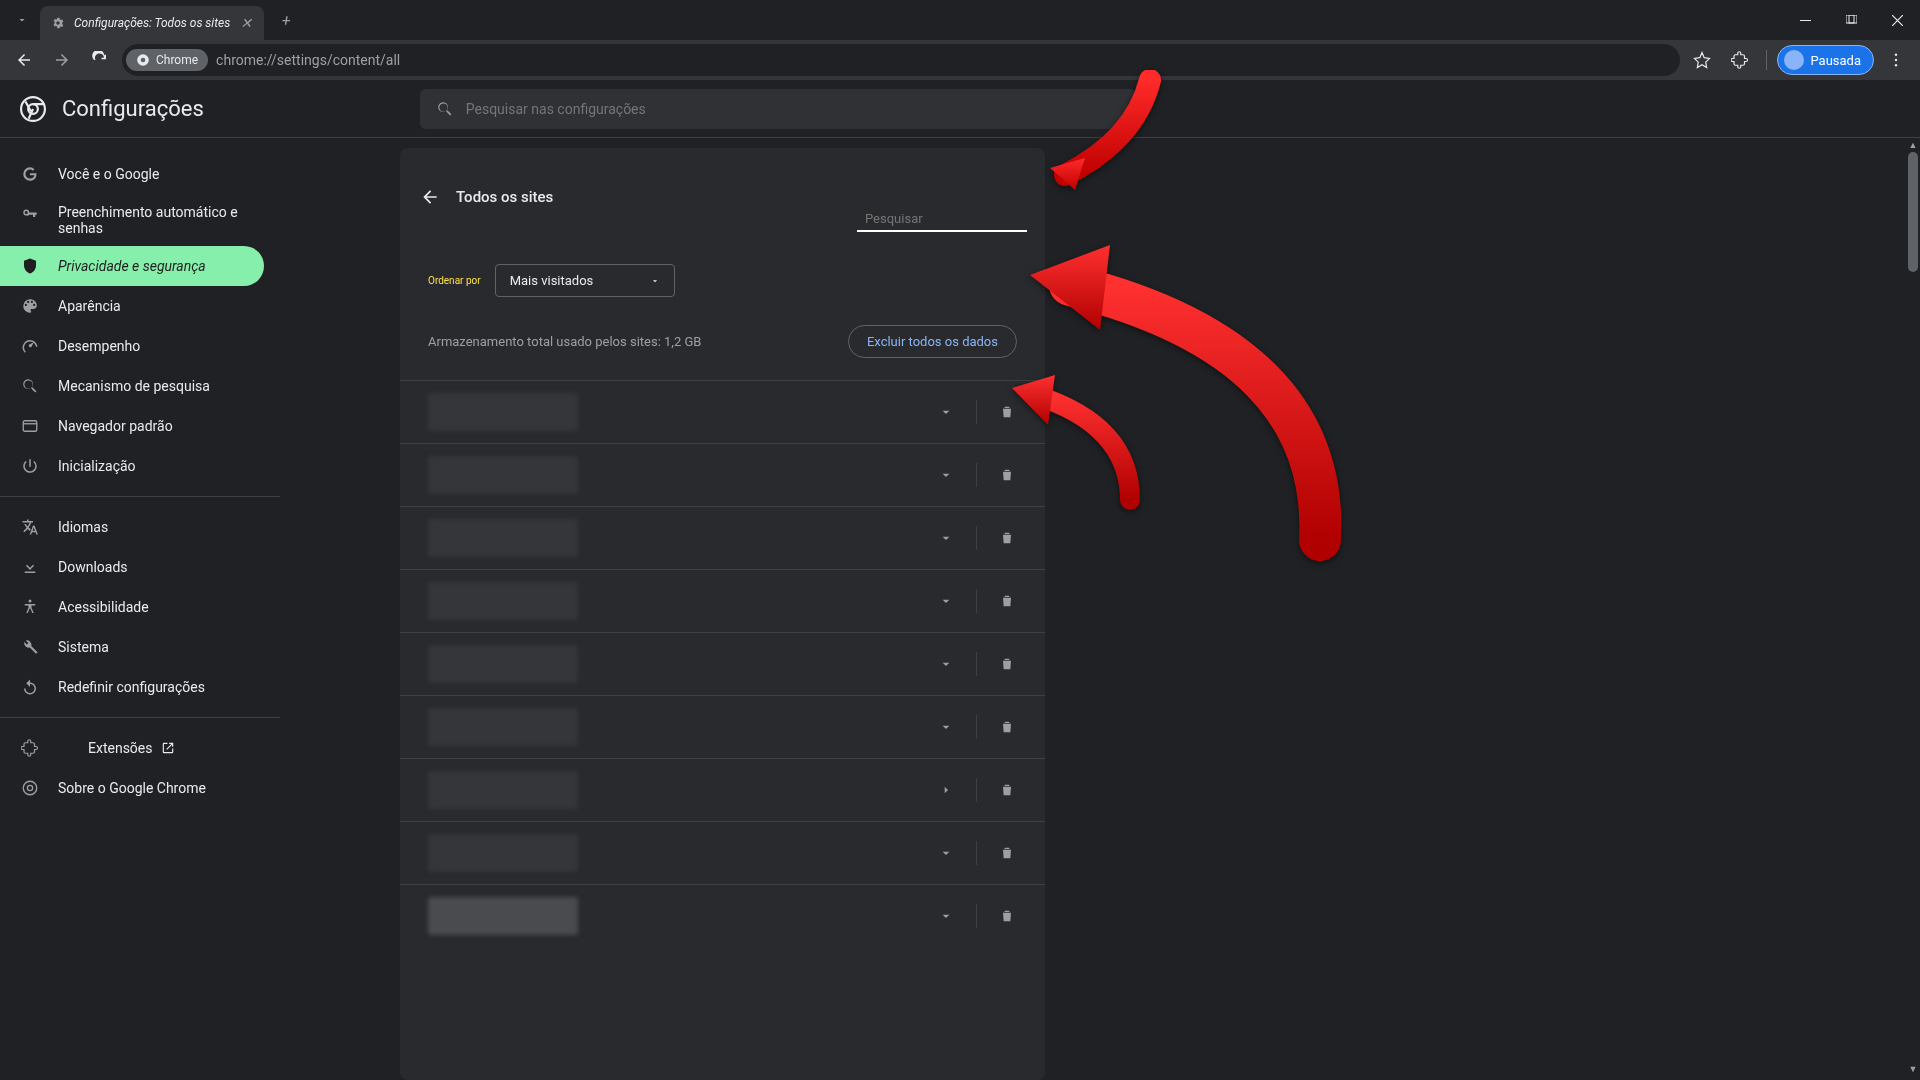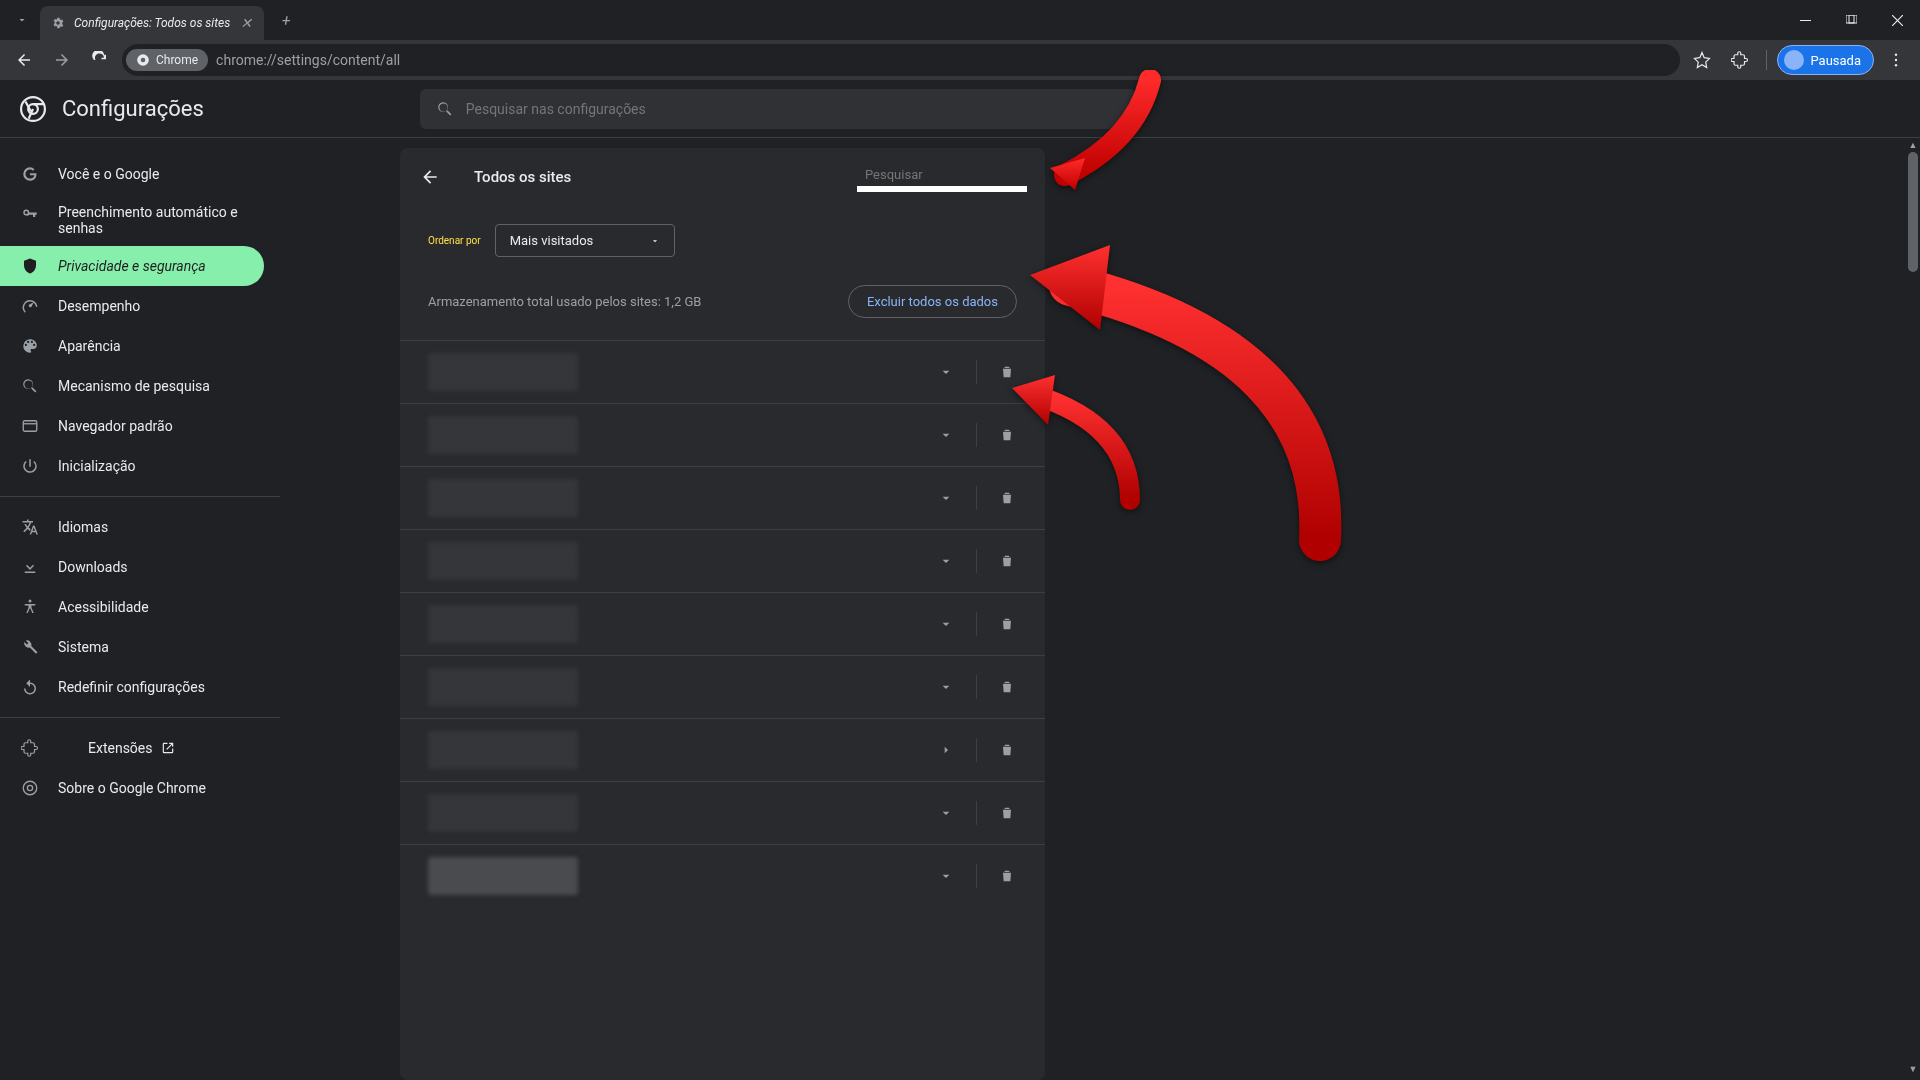--- a/index.html
+++ b/index.html
@@ -42,24 +42,24 @@
 .side-item { display: flex; align-items: center; padding: 10px 20px; gap: 18px; font-size: 14px; color: #e8eaed; cursor: pointer; border-radius: 0 20px 20px 0; margin-right: 16px; }
 .side-item.active { background: #86efac; color: #1f1f1f; font-style: italic; }
 .side-item.active .side-icon { color: #1f1f1f; }
 .side-icon { width: 20px; height: 20px; display: flex; align-items: center; justify-content: center; color: #9aa0a6; }
 .side-item.multiline { align-items: flex-start; }
 .side-divider { height: 1px; background: #3c4043; margin: 10px 0; }
 .side-ext { display: flex; align-items: center; gap: 8px; margin-left: 30px; }
 
 .content { flex: 1; display: flex; justify-content: flex-start; padding-left: 120px; overflow-y: auto; }
 .card { width: 645px; background: #292a2d; border-radius: 8px; margin-top: 10px; padding-bottom: 20px; }
-.card-header { display: flex; align-items: center; padding: 14px 18px; gap: 32px; }
+.card-header { display: flex; align-items: center; padding: 14px 18px; gap: 14px; }
 .back-arrow { width: 24px; height: 24px; display: flex; align-items: center; justify-content: center; color: #e8eaed; }
 .card-title { font-size: 15px; font-weight: 500; color: #e8eaed; }
-.card-search { margin-left: auto; display: flex; gap: 8px; border-bottom: 6px solid #ffffff; padding: 4px 0; width: 170px; }
+.card-search { margin-left: auto; display: flex; gap: 8px; border-bottom: 2px solid #ffffff; padding: 4px 0; width: 170px; margin-top: 44px; }
 .card-search input { background: transparent; border: none; outline: none; color: #e8eaed; font-size: 13px; flex: 1; }
 
 .sort-row { display: flex; align-items: center; padding: 18px 28px; gap: 14px; }
 .sort-label { font-size: 10px; color: #fde047; }
 .sort-select { border: 1px solid #5f6368; border-radius: 4px; padding: 8px 14px; display: flex; align-items: center; gap: 30px; font-size: 13px; color: #e8eaed; min-width: 180px; justify-content: space-between; }
 
 .storage-row { display: flex; align-items: center; padding: 10px 28px 22px; justify-content: space-between; }
 .storage-text { font-size: 13px; color: #9aa0a6; }
 .delete-all-btn { border: 1px solid #5f6368; border-radius: 18px; padding: 8px 18px; font-size: 13px; color: #8ab4f8; background: transparent; cursor: pointer; }
 
@@ -205,32 +205,32 @@
       <span class="side-icon">
           <svg width="18" height="18" viewBox="0 0 24 24">
             <path fill="currentColor" d="M12 2l8 3v6c0 5-3.4 9.7-8 11-4.6-1.3-8-6-8-11V5z"></path>
           </svg>
         </span>
       <span>Privacidade e segurança</span>
     </div>
     <div class="side-item">
       <span class="side-icon">
           <svg width="18" height="18" viewBox="0 0 24 24">
+            <path fill="currentColor" d="M12 3a9 9 0 000 18c1 0 1.5-.8 1.5-1.5 0-.4-.2-.8-.4-1-.3-.3-.4-.6-.4-1 0-.8.7-1.5 1.5-1.5H16a5 5 0 005-5c0-4.4-4-8-9-8zM6.5 12a1.5 1.5 0 110-3 1.5 1.5 0 010 3zm3-4a1.5 1.5 0 110-3 1.5 1.5 0 010 3zm5 0a1.5 1.5 0 110-3 1.5 1.5 0 010 3zm3 4a1.5 1.5 0 110-3 1.5 1.5 0 010 3z"></path>
+          </svg>
+        </span>
+      <span>Aparência</span>
+    </div>
+    <div class="side-item">
+      <span class="side-icon">
+          <svg width="18" height="18" viewBox="0 0 24 24">
             <path fill="currentColor" d="M12 4a10 10 0 00-7 17l1.4-1.4A8 8 0 1120 13h2A10 10 0 0012 4zm-1 6l6-3-3 6a2 2 0 11-3-3z"></path>
           </svg>
         </span>
       <span>Desempenho</span>
-    </div>
-    <div class="side-item">
-      <span class="side-icon">
-          <svg width="18" height="18" viewBox="0 0 24 24">
-            <path fill="currentColor" d="M12 3a9 9 0 000 18c1 0 1.5-.8 1.5-1.5 0-.4-.2-.8-.4-1-.3-.3-.4-.6-.4-1 0-.8.7-1.5 1.5-1.5H16a5 5 0 005-5c0-4.4-4-8-9-8zM6.5 12a1.5 1.5 0 110-3 1.5 1.5 0 010 3zm3-4a1.5 1.5 0 110-3 1.5 1.5 0 010 3zm5 0a1.5 1.5 0 110-3 1.5 1.5 0 010 3zm3 4a1.5 1.5 0 110-3 1.5 1.5 0 010 3z"></path>
-          </svg>
-        </span>
-      <span>Aparência</span>
     </div>
     <div class="side-item">
       <span class="side-icon">
           <svg width="18" height="18" viewBox="0 0 24 24">
             <path fill="currentColor" d="M15.5 14h-.79l-.28-.27a6.5 6.5 0 10-.7.7l.27.28v.79l5 5L20.49 19zM10 15.5A5.5 5.5 0 1115.5 10 5.5 5.5 0 0110 15.5z"></path>
           </svg>
         </span>
       <span>Mecanismo de pesquisa</span>
     </div>
     <div class="side-item">

